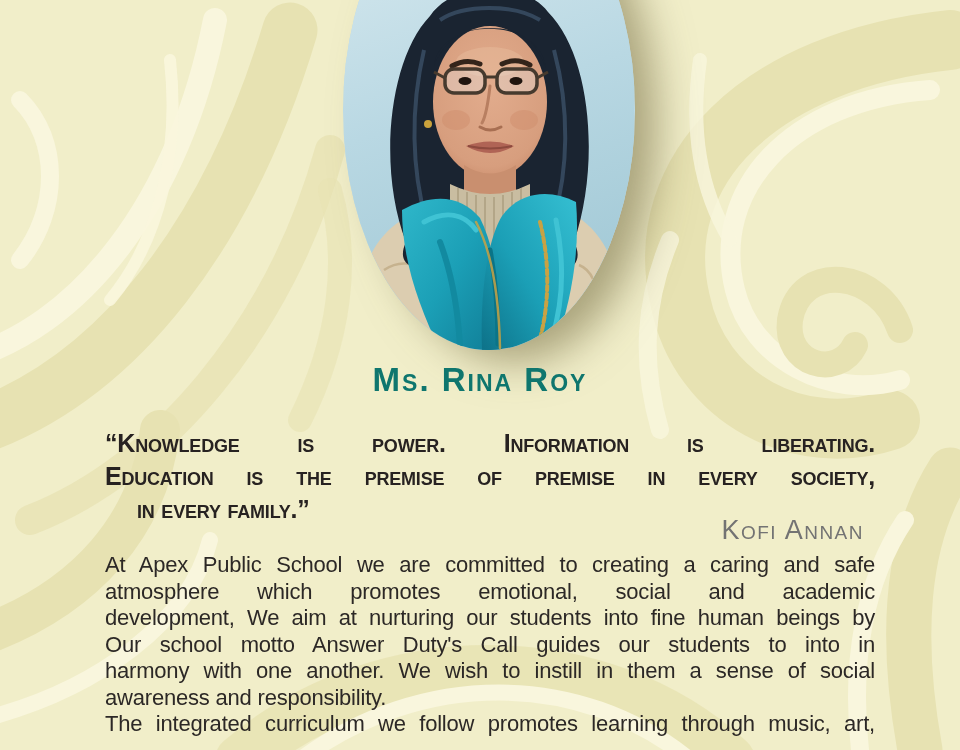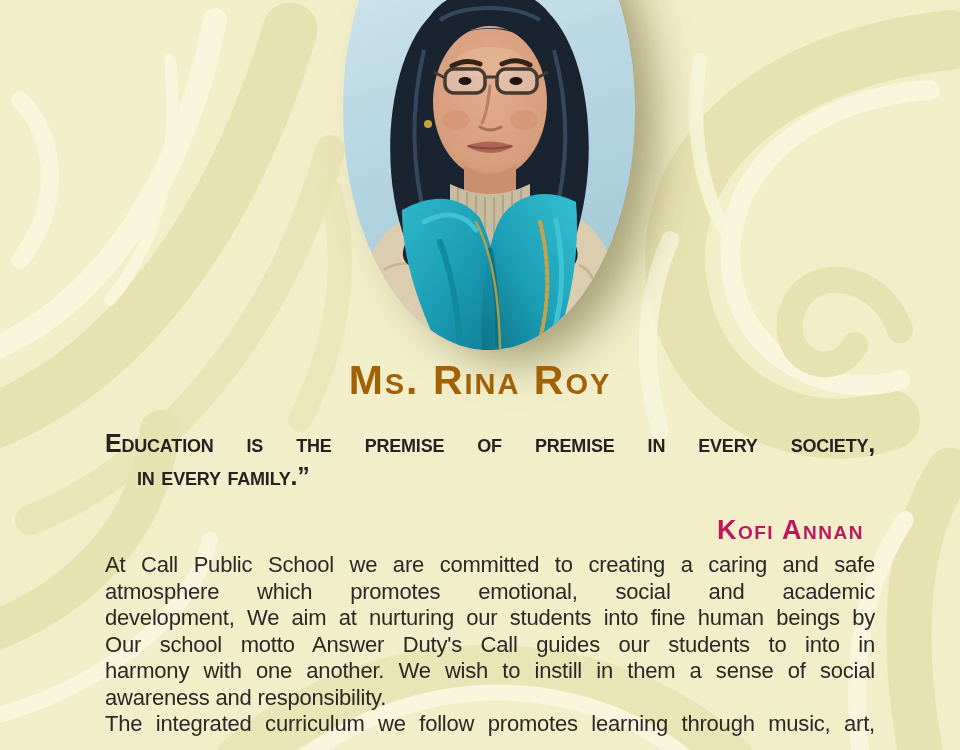--- a/index.html
+++ b/index.html
@@ -22,24 +22,24 @@
     background:#bddae4;
   }
   .photo-oval svg{display:block;width:100%;height:100%;}
 
   .caption{
     position:absolute;
     left:0;top:360px;width:960px;
     text-align:center;
     font-weight:bold;
     font-variant:small-caps;
-    font-size:41px;
+    font-size:33px;
     line-height:40px;
     letter-spacing:2px;
-    color:#a16207;
+    color:#0f766e;
   }
 
   .quote{
     position:absolute;
     left:105px;top:427px;width:770px;
     font-weight:bold;
     font-variant:small-caps;
     font-size:25px;
     color:#272221;
     letter-spacing:-0.2px;
@@ -48,26 +48,26 @@
     line-height:33px;
     text-align:justify;
     text-align-last:justify;
     white-space:nowrap;
   }
   .qline.last{text-align-last:left;margin-left:32px;}
 
   .attribution{
     position:absolute;
     right:96px;top:514px;
-    font-weight:bold;
+    font-weight:normal;
     font-variant:small-caps;
     font-size:27px;
     line-height:32px;
     letter-spacing:1.5px;
-    color:#be185d;
+    color:#737373;
   }
 
   .body-text{
     position:absolute;
     left:105px;top:552px;width:770px;
     font-size:22px;
     color:#2c2826;
     letter-spacing:-0.2px;
   }
   .bline{
@@ -216,29 +216,30 @@
       <g fill="none" stroke-linecap="round">
         <path d="M 196 352 C 206 392 206 436 194 476" stroke="#c8a244" stroke-width="4" stroke-dasharray="5 3"></path>
         <path d="M 132 352 C 148 382 155 430 156 478" stroke="#c8a244" stroke-width="2.5" opacity="0.85"></path>
       </g>
     </svg>
   </div>
 
   <div class="caption">Ms. Rina Roy</div>
 
   <div class="quote">
+    <div class="qline">“Knowledge is power. Information is liberating.</div>
     <div class="qline">Education is the premise of premise in every society,</div>
     <div class="qline last">in every family.”</div>
   </div>
 
   <div class="attribution">Kofi Annan</div>
 
   <div class="body-text">
     <div>
-      <div class="bline">At Call Public School we are committed to creating a caring and safe</div>
+      <div class="bline">At Apex Public School we are committed to creating a caring and safe</div>
       <div class="bline">atmosphere which promotes emotional, social and academic</div>
       <div class="bline">development, We aim at nurturing our students into fine human beings by</div>
     </div>
     <div>
       <div class="bline">Our school motto Answer Duty's Call guides our students to into in</div>
       <div class="bline">harmony with one another. We wish to instill in them a sense of social</div>
       <div class="bline last">awareness and responsibility.</div>
     </div>
     <div>
       <div class="bline">The integrated curriculum we follow promotes learning through music, art,</div>

